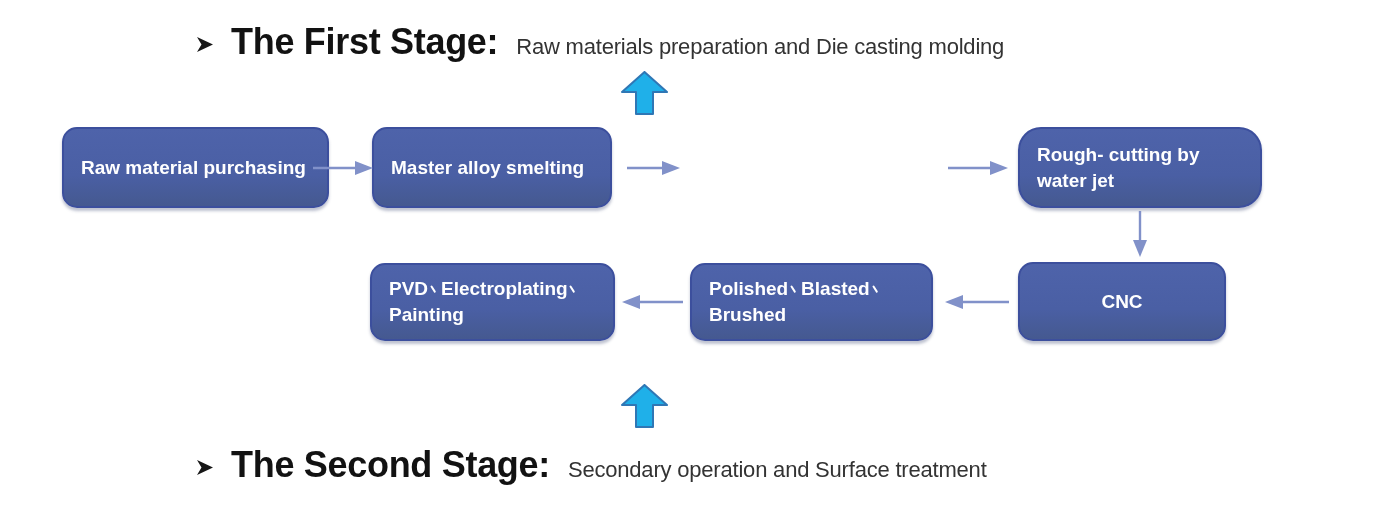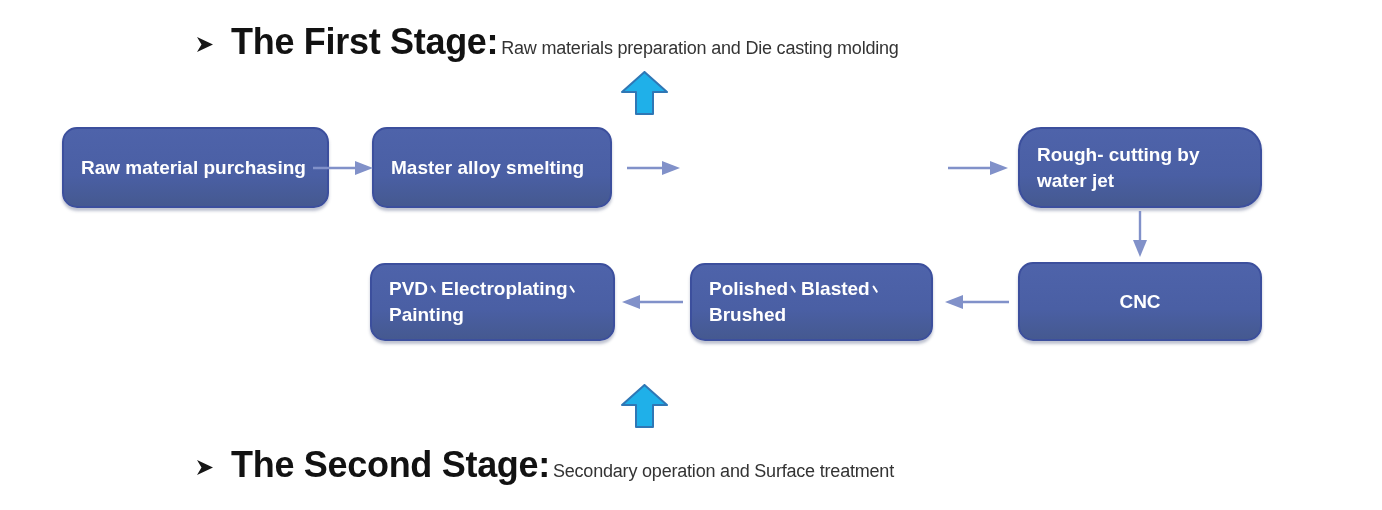--- a/index.html
+++ b/index.html
@@ -29,24 +29,24 @@
     top: 2px;
     flex: 0 0 auto;
   }
   .stage-title {
     font-size: 36px;
     font-weight: 700;
     color: #121212;
     letter-spacing: -0.3px;
   }
   .stage-subtitle {
-    font-size: 18px;
+    font-size: 22px;
     font-weight: 400;
     color: #333333;
-    margin-left: 3px;
+    margin-left: 18px;
     letter-spacing: -0.2px;
   }
 
   
   .node {
     position: absolute;
     box-sizing: border-box;
     background: linear-gradient(180deg, #4e63aa 0%, #4a5fa4 60%, #455990 100%);
     border: 2px solid #3c4f9d;
     border-radius: 15px;
@@ -56,21 +56,21 @@
     font-weight: 700;
     line-height: 26px;
     display: flex;
     align-items: center;
     padding: 0 12px 0 17px;
   }
   #node-raw      { left: 62px;   top: 127px; width: 267px; height: 81px; }
   #node-alloy    { left: 372px;  top: 127px; width: 240px; height: 81px; }
   #node-vacuum   { left: 714px;  top: 127px; width: 223px; height: 81px; padding-left: 25px; }
   #node-rough    { left: 1018px; top: 127px; width: 244px; height: 81px; border-radius: 23px; }
-  #node-cnc      { left: 1018px; top: 262px; width: 244px; height: 79px; justify-content: center; text-align: center; padding: 0; }
+  #node-cnc      { left: 1018px; top: 262px; width: 208px; height: 79px; justify-content: center; text-align: center; padding: 0; }
   #node-polish   { left: 690px;  top: 263px; width: 243px; height: 78px; }
   #node-pvd      { left: 370px;  top: 263px; width: 245px; height: 78px; }
 
   
   .dun {
     display: inline-block;
     width: 0.52em;
     height: 0.62em;
     position: relative;
     margin: 0 0.10em 0 0.06em;

